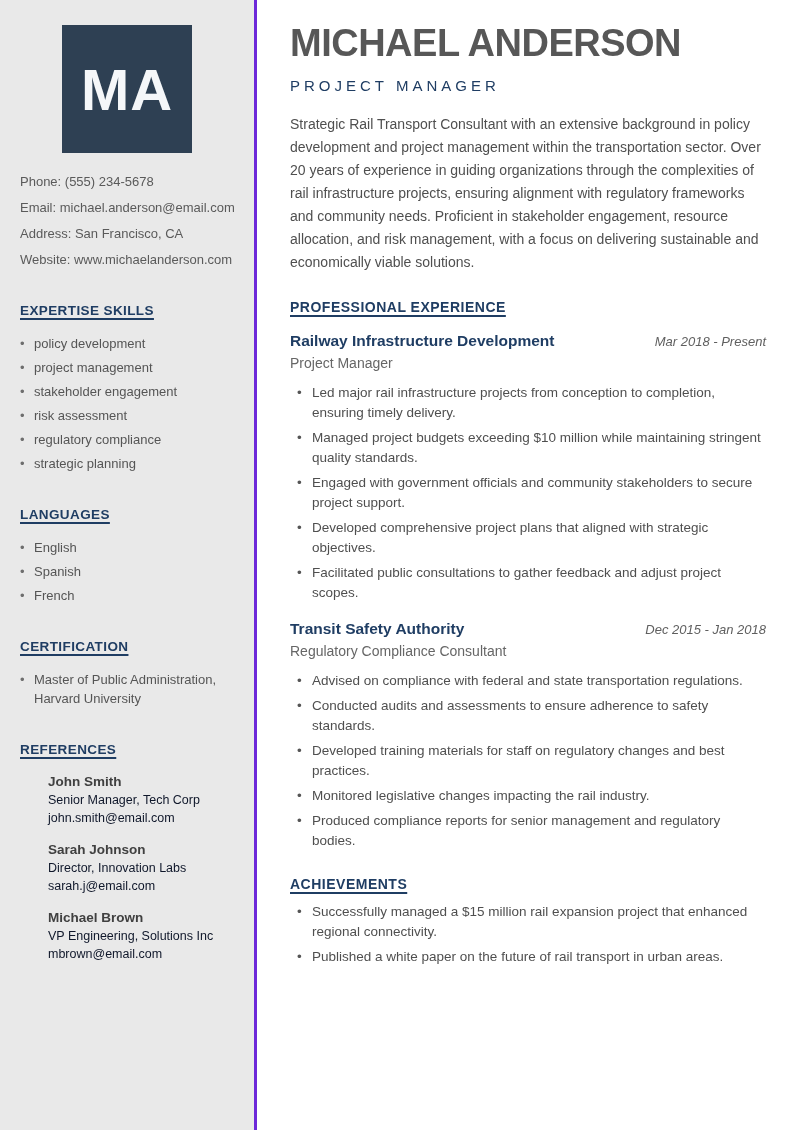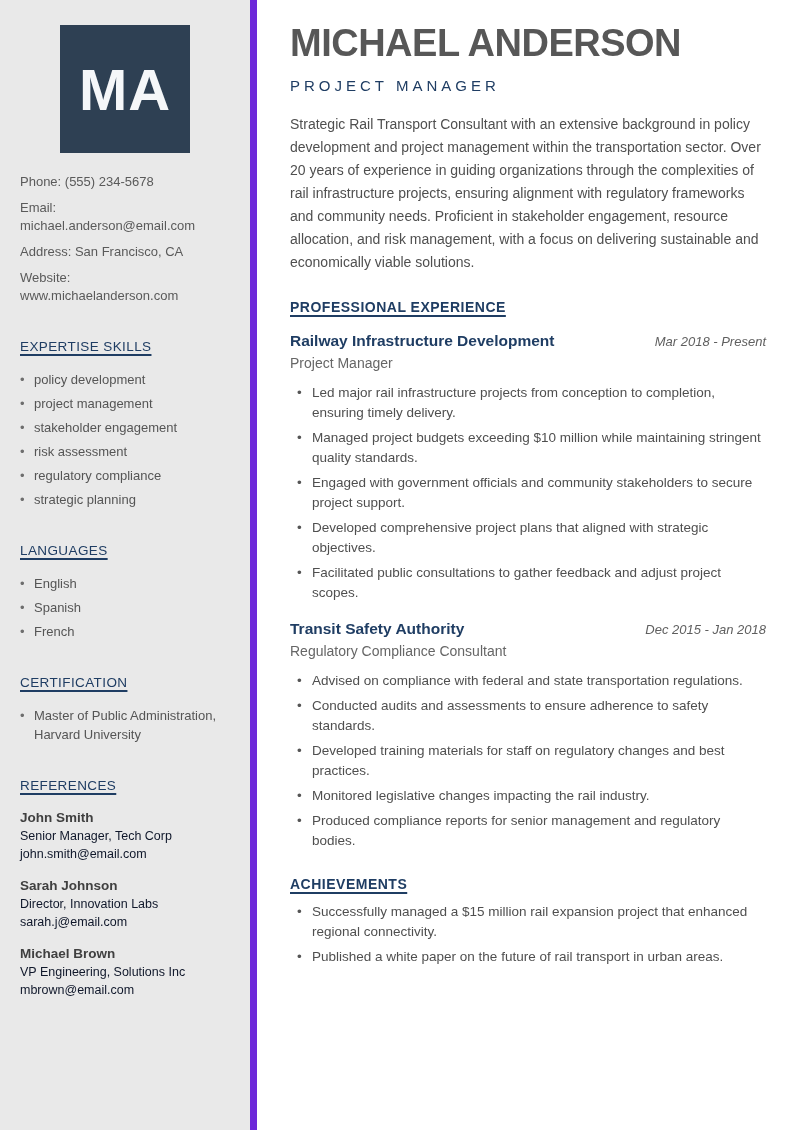--- a/index.html
+++ b/index.html
@@ -10,21 +10,21 @@
     width: 800px; height: 1130px;
     display: flex;
     background: #ffffff;
     overflow: hidden;
   }
 
   
   .sidebar {
     width: 257px; min-width: 257px;
     background: #e9e9e9;
-    border-right: 7px solid #6d28d9;
+    border-right: 3px solid #6d28d9;
     padding-bottom: 30px;
   }
   .monogram {
     width: 130px; height: 128px;
     margin: 25px auto 0 auto;
     background: #2e4053;
     display: flex; align-items: center; justify-content: center;
   }
   .monogram-text {
     color: #f5f7f9;
@@ -32,42 +32,42 @@
     font-weight: 600;
     letter-spacing: 1px;
   }
   .contact { margin-top: 20px; padding: 0 18px 0 20px; }
   .contact-line {
     font-size: 13px; color: #5a5a5a;
     line-height: 18px; margin-bottom: 8px;
   }
   .side-heading {
     margin: 34px 20px 0 20px;
-    font-size: 13.5px; font-weight: normal;
+    font-size: 13.5px; font-weight: bold;
     color: #1f3d63;
     letter-spacing: 0.4px;
     text-decoration: underline;
     text-decoration-thickness: 1.5px;
     text-underline-offset: 3px;
   }
   .side-list { list-style: none; margin: 16px 14px 0 20px; }
   .side-item {
     position: relative;
     padding-left: 14px;
     font-size: 13px; color: #555555;
     line-height: 19px;
     margin-bottom: 5px;
   }
   .side-item::before {
     content: "\2022";
     position: absolute; left: 0; top: 0;
     color: #6e6e6e;
   }
   .refs { margin: 16px 14px 0 20px; }
-  .ref { margin-bottom: 14px; }
+  .ref { margin-bottom: 14px; margin-left: 28px; }
   .ref-name { font-size: 13.5px; font-weight: bold; color: #404040; line-height: 18px; }
   .ref-title, .ref-email { font-size: 12.5px; color: #0f172a; line-height: 18px; }
 
   
   .main {
     flex: 1;
     padding: 24px 34px 0 33px;
   }
   .name {
     font-size: 38px; font-weight: bold;

